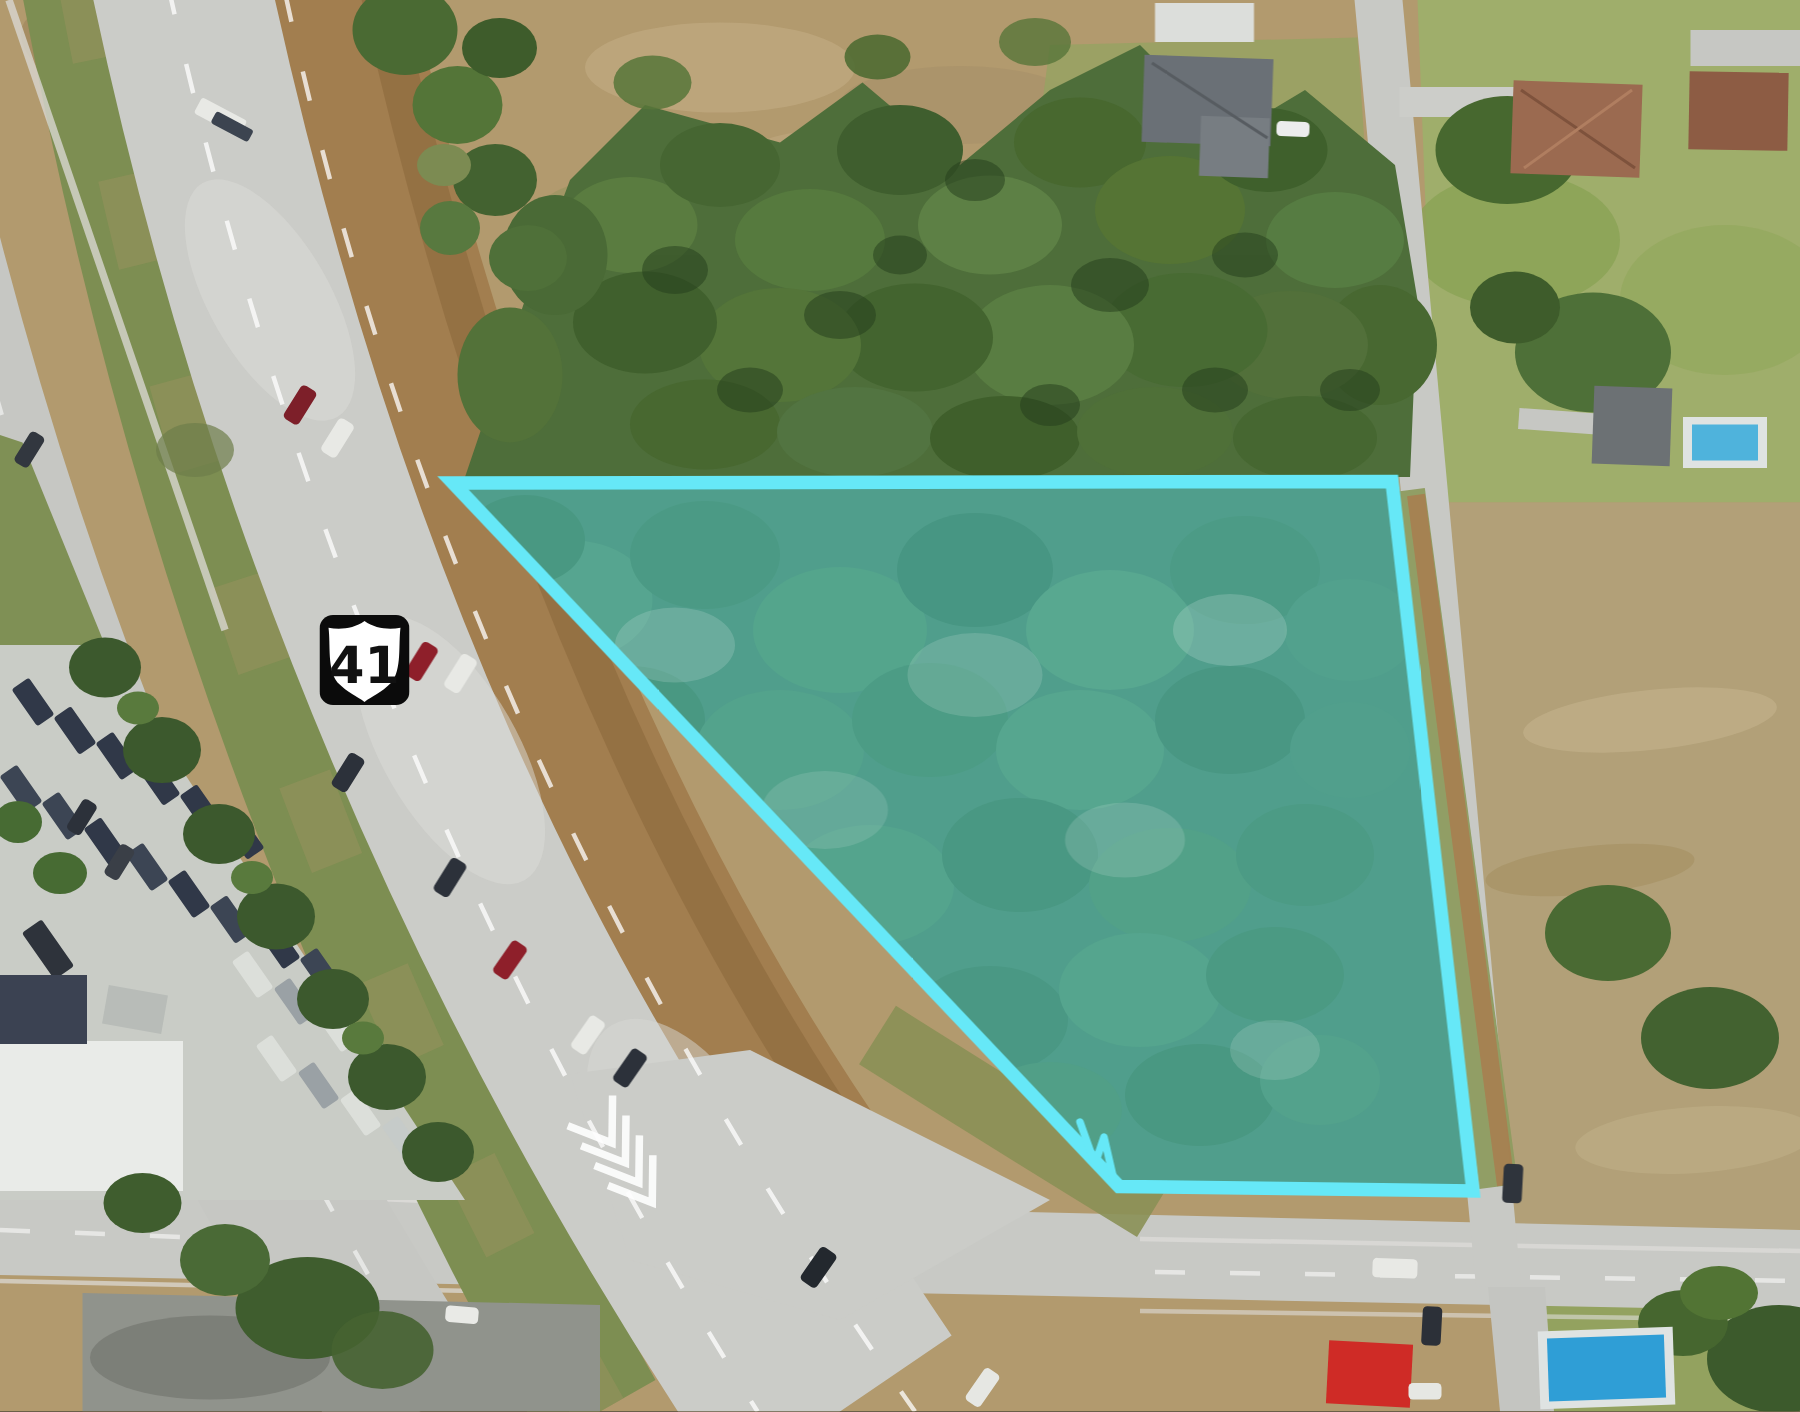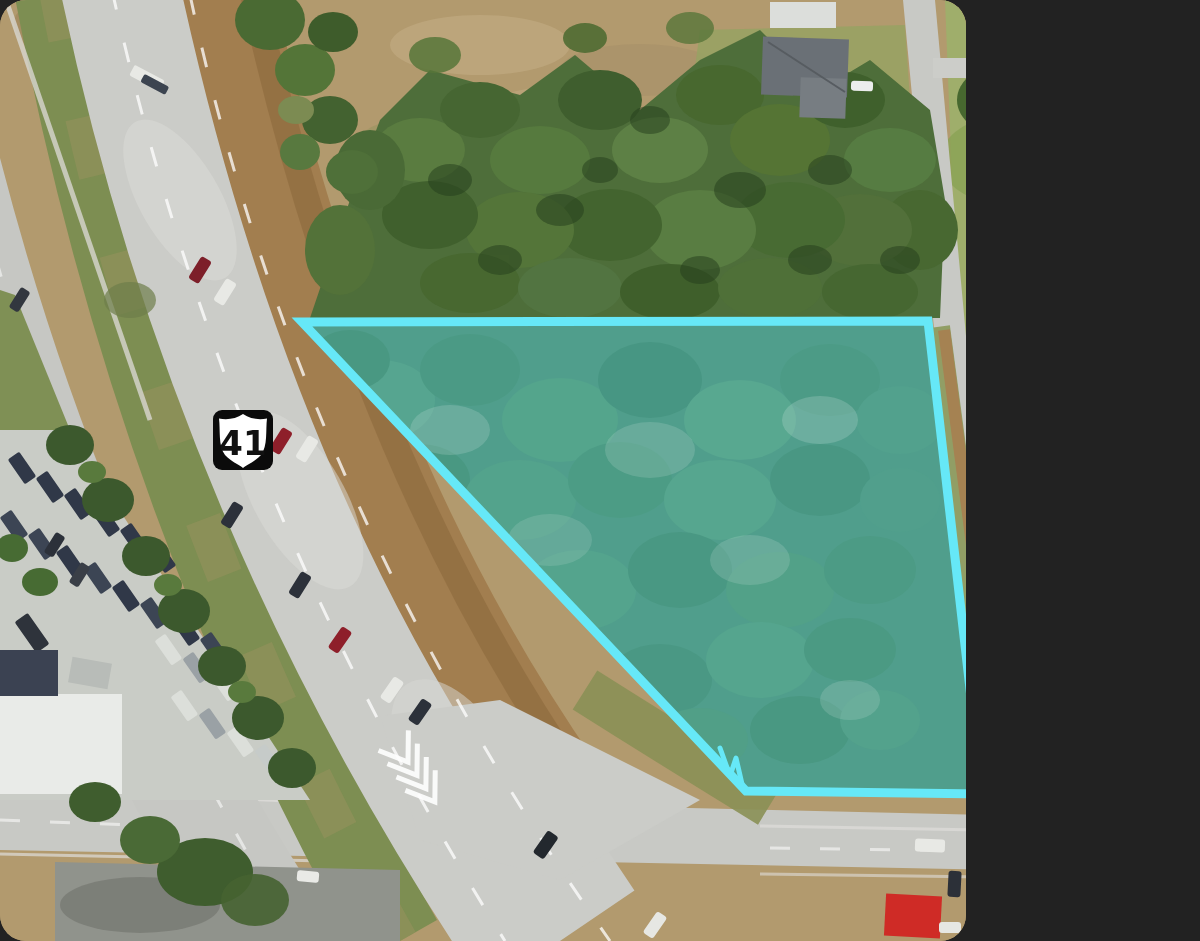--- a/index.html
+++ b/index.html
@@ -1,17 +1,17 @@
 <!DOCTYPE html>
 <html><head>
 <meta charset="utf-8">
 <style>
   html,body{margin:0;padding:0;background:#222;}
-  .stage{position:relative;width:966px;height:941px;overflow:hidden;background:#b29a6e;
-         font-family:"DejaVu Sans","Liberation Sans",sans-serif;border-radius:26px;}
+  .stage{position:relative;width:1200px;height:941px;overflow:hidden;background:#b29a6e;
+         font-family:"DejaVu Sans","Liberation Sans",sans-serif;}
   svg{display:block;width:1200px;height:941px;}
   .parcel-fill{fill:rgba(82,214,232,0.45);}
   .parcel-outline{fill:none;stroke:#66e8f7;stroke-width:9;stroke-linejoin:miter;}
   .parcel-tick{fill:none;stroke:#66e8f7;stroke-width:5;stroke-linecap:round;stroke-linejoin:round;}
   .shield-num{font-family:"DejaVu Sans","Liberation Sans",sans-serif;font-weight:700;font-size:34px;
               fill:#111;text-anchor:middle;}
 </style>
 </head>
 <body>
 

